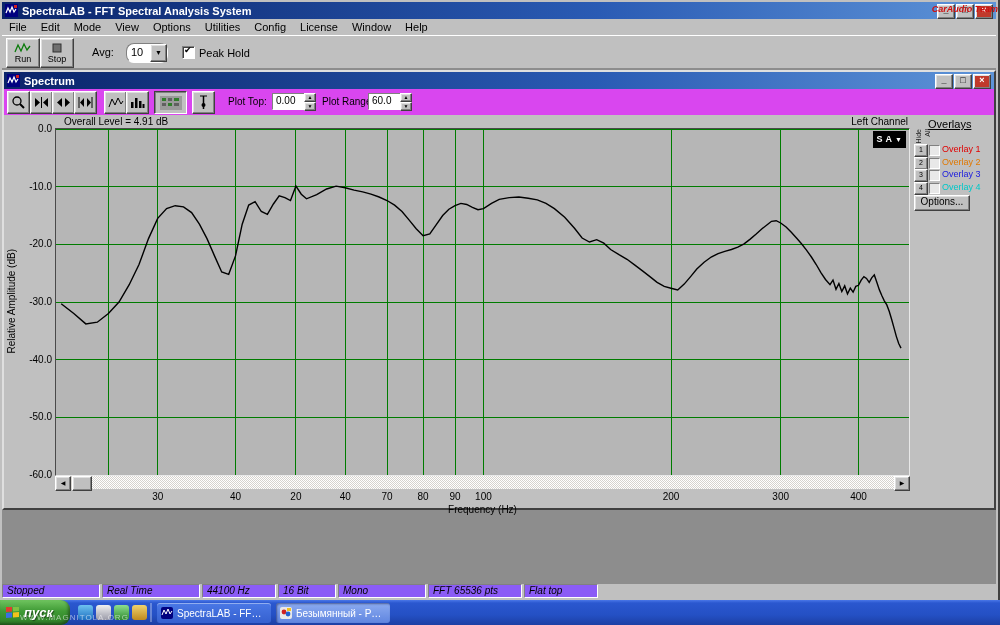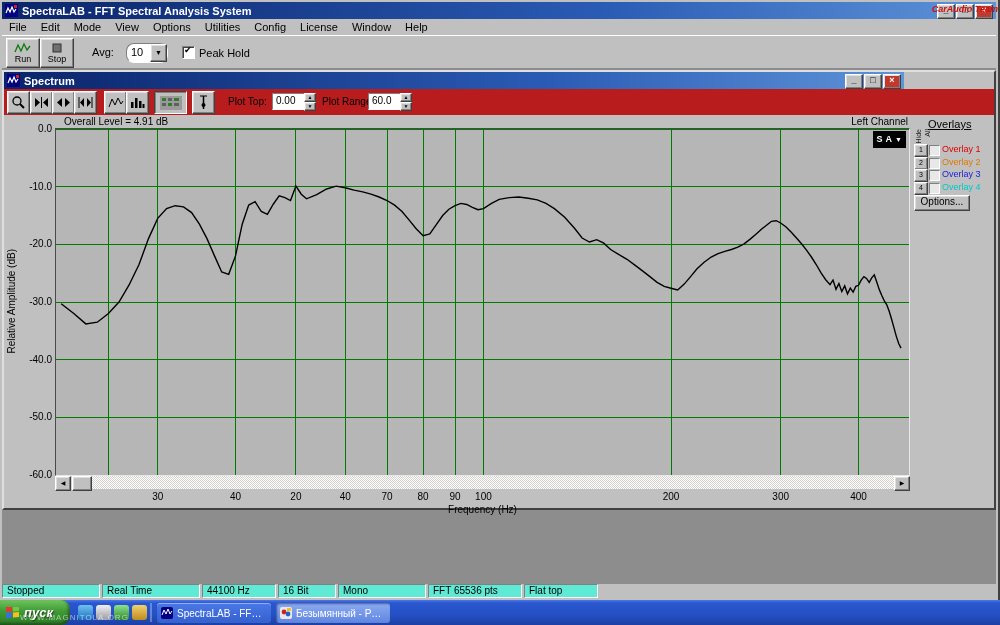--- a/index.html
+++ b/index.html
@@ -4,21 +4,21 @@
 <style>
   html,body{margin:0;padding:0;}
   body{width:1000px;height:625px;position:relative;overflow:hidden;background:#c0c0c0;
        font-family:"Liberation Sans",sans-serif;font-size:11px;color:#000;}
   .abs{position:absolute;}
   
   .btn3d{background:#c0c0c0;border:1px solid;border-color:#ffffff #404040 #404040 #ffffff;
          box-shadow:inset -1px -1px 0 #808080, inset 1px 1px 0 #dfdfdf;}
   .btn3d.pressed{border-color:#404040 #ffffff #ffffff #404040;box-shadow:inset 1px 1px 0 #808080;}
   .inset{border:1px solid;border-color:#808080 #ffffff #ffffff #808080;background:#fff;}
-  .cellx{border:1px solid;border-color:#808080 #ffffff #ffffff #808080;background:#5eead4;}
+  .cellx{border:1px solid;border-color:#808080 #ffffff #ffffff #808080;background:#8b5cf6;font-style:italic;}
 
   
   #app-bg{left:0;top:0;width:998px;height:600px;background:#c0c0c0;
           border-right:2px solid #404040;border-bottom:0;}
   #titlebar{left:2px;top:2px;width:994px;height:17px;
     background:linear-gradient(90deg,#0a246a 0%,#2a5bb4 60%,#5e94d8 100%);
     display:flex;align-items:center;color:#fff;font-weight:bold;}
   .win-icon{width:13px;height:13px;margin:0 4px 0 3px;flex:none;}
   .ctl-group{position:absolute;right:3px;top:2px;display:flex;gap:1px;}
   .ctl-btn{width:16px;height:13px;font-size:9px;line-height:11px;text-align:center;color:#000;cursor:default;}
@@ -46,24 +46,24 @@
   
   #brand{right:2px;top:6px;width:150px;text-align:right;pointer-events:none;z-index:60;}
   #brand-name{font-size:16px;font-weight:bold;letter-spacing:1px;color:#ff8a00;
               text-shadow:1px 1px 0 rgba(120,40,0,.55);}
   #brand-team{font-size:9px;font-weight:bold;font-style:italic;color:#cf1010;margin-top:-2px;}
   #bottom-watermark{left:20px;top:613px;color:#fff;opacity:.55;font-size:8px;letter-spacing:1px;z-index:70;pointer-events:none;}
 
   
   #spectrum-window{left:2px;top:70px;width:990px;height:436px;background:#c0c0c0;
     border:2px solid;border-color:#dfdfdf #404040 #404040 #dfdfdf;}
-  #spec-titlebar{left:0;top:0;width:900px;height:17px;
+  #spec-titlebar{left:0;top:0;width:990px;height:17px;
     background:linear-gradient(90deg,#0a246a 0%,#2a5bb4 60%,#5e94d8 100%);
     display:flex;align-items:center;color:#fff;font-weight:bold;}
-  #spec-toolbar{left:0;top:17px;width:990px;height:26px;background:#b91c1c;border-bottom:4px solid #c2410c;}
+  #spec-toolbar{left:0;top:17px;width:990px;height:26px;background:#d946ef;border-bottom:4px solid #c2410c;}
   .mini-btn{position:absolute;top:2px;width:21px;height:21px;display:flex;align-items:center;justify-content:center;}
   .spin{position:absolute;width:12px;height:16px;display:flex;flex-direction:column;}
   .spin > div{flex:1;font-size:5px;line-height:7px;text-align:center;}
   .field{position:absolute;height:14px;font-size:10px;padding:1px 0 0 3px;}
   .tb-label{position:absolute;top:7px;font-size:10px;}
 
   
   #chart-region{left:0;top:43px;width:990px;height:393px;background:#c0c0c0;}
   #overall-level{left:60px;top:1px;font-size:10px;}
   #channel-label{left:700px;top:1px;width:204px;text-align:right;font-size:10px;}

